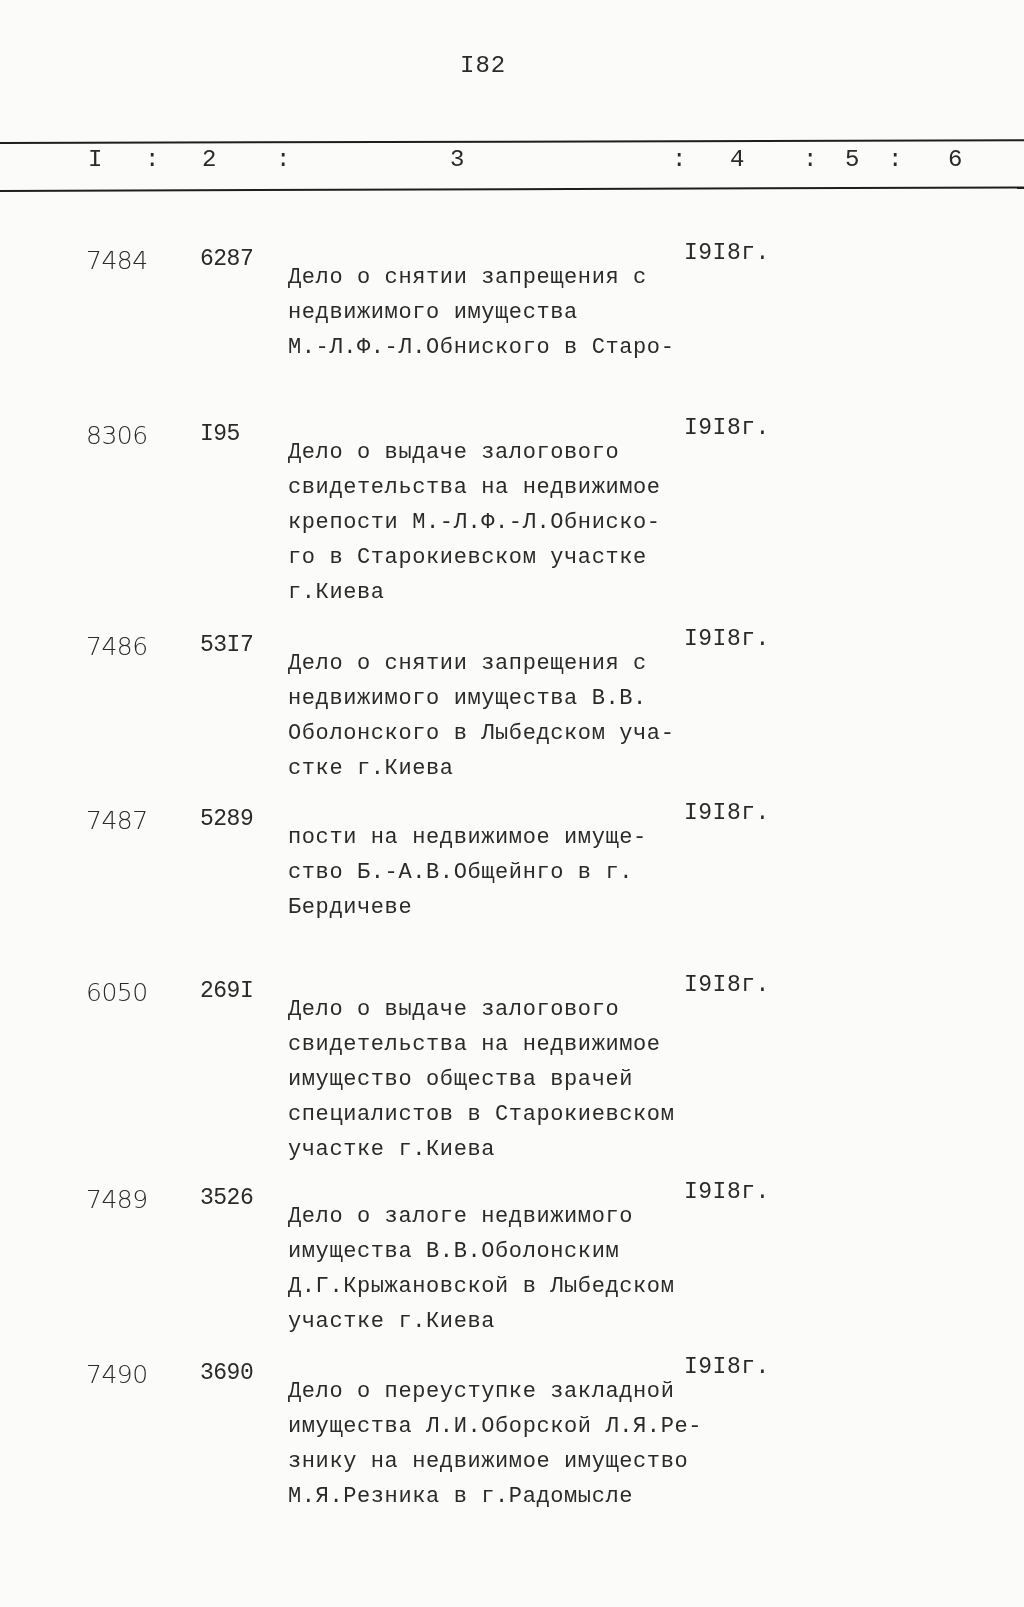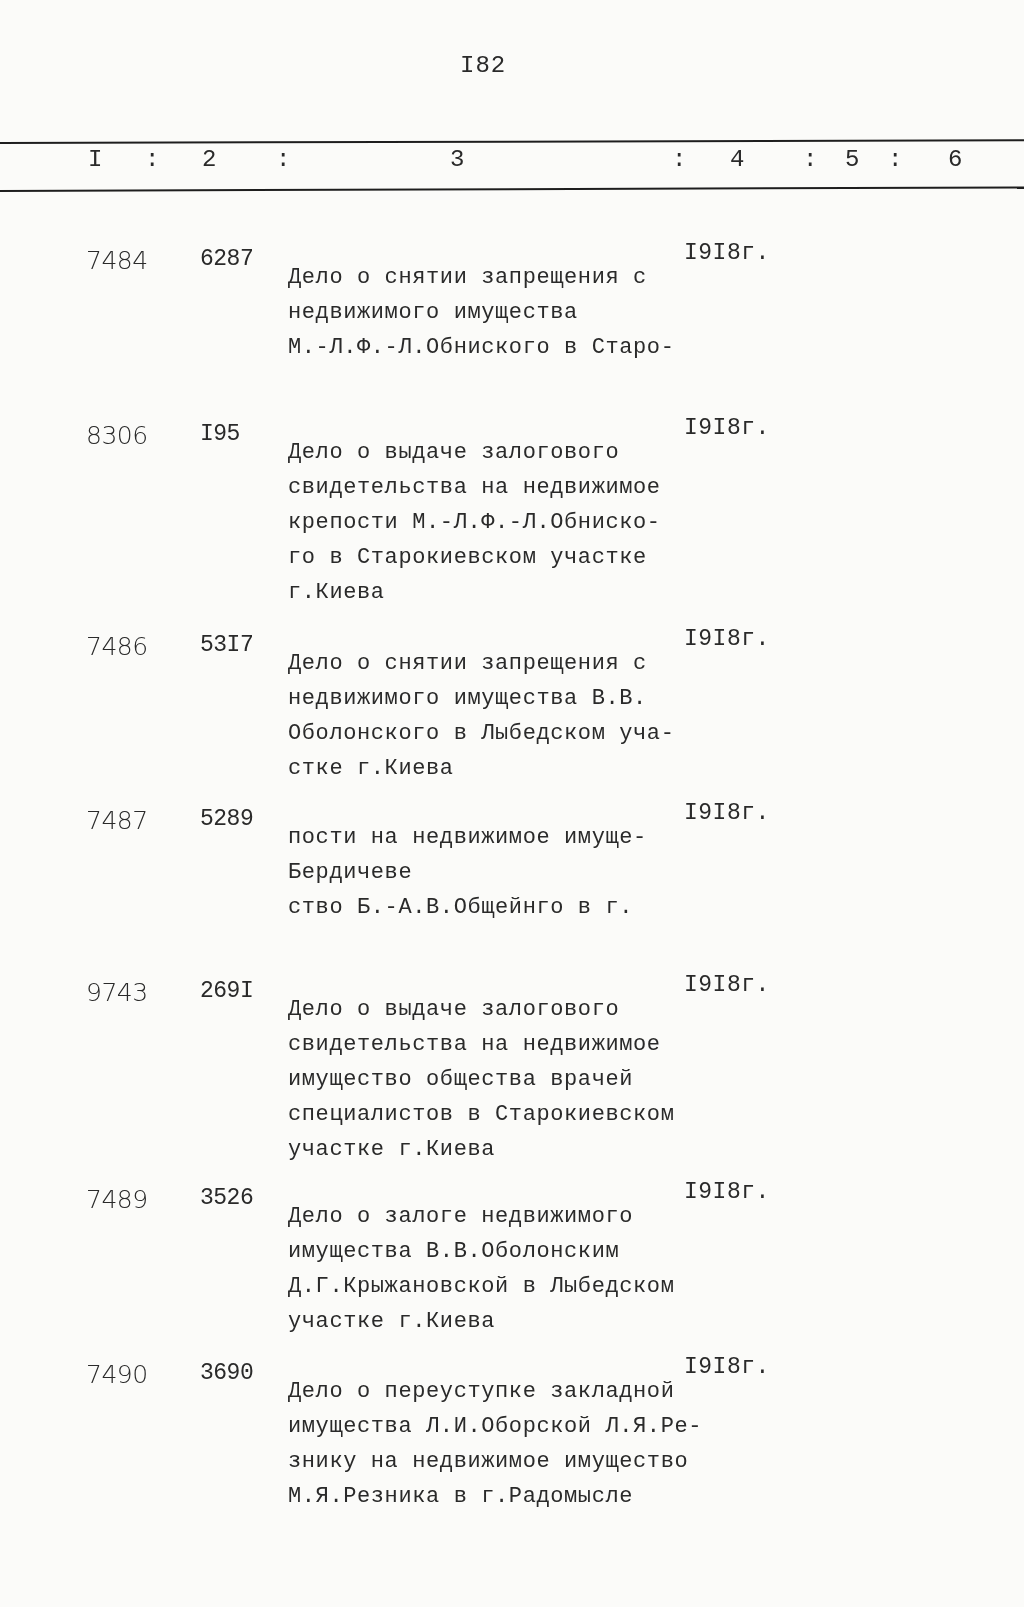--- a/index.html
+++ b/index.html
@@ -85,28 +85,28 @@
     <span class="line">стке г.Киева</span>
   </div>
   <span class="c4">I9I8г.</span>
 </div>
 
 <div class="entry" style="top:806px">
   <span class="c1">7487</span>
   <span class="c2">5289</span>
   <div class="c3">
     <span class="line">пости на недвижимое имуще-</span>
+    <span class="line">ство Б.-А.В.Общейнго в г.</span>
     <span class="line">Бердичеве</span>
-    <span class="line">ство Б.-А.В.Общейнго в г.</span>
   </div>
   <span class="c4">I9I8г.</span>
 </div>
 
 <div class="entry" style="top:978px">
-  <span class="c1">9743</span>
+  <span class="c1">6050</span>
   <span class="c2">269I</span>
   <div class="c3">
     <span class="line">Дело о выдаче залогового</span>
     <span class="line">свидетельства на недвижимое</span>
     <span class="line">имущество общества врачей</span>
     <span class="line">специалистов в Старокиевском</span>
     <span class="line">участке г.Киева</span>
   </div>
   <span class="c4">I9I8г.</span>
 </div>

